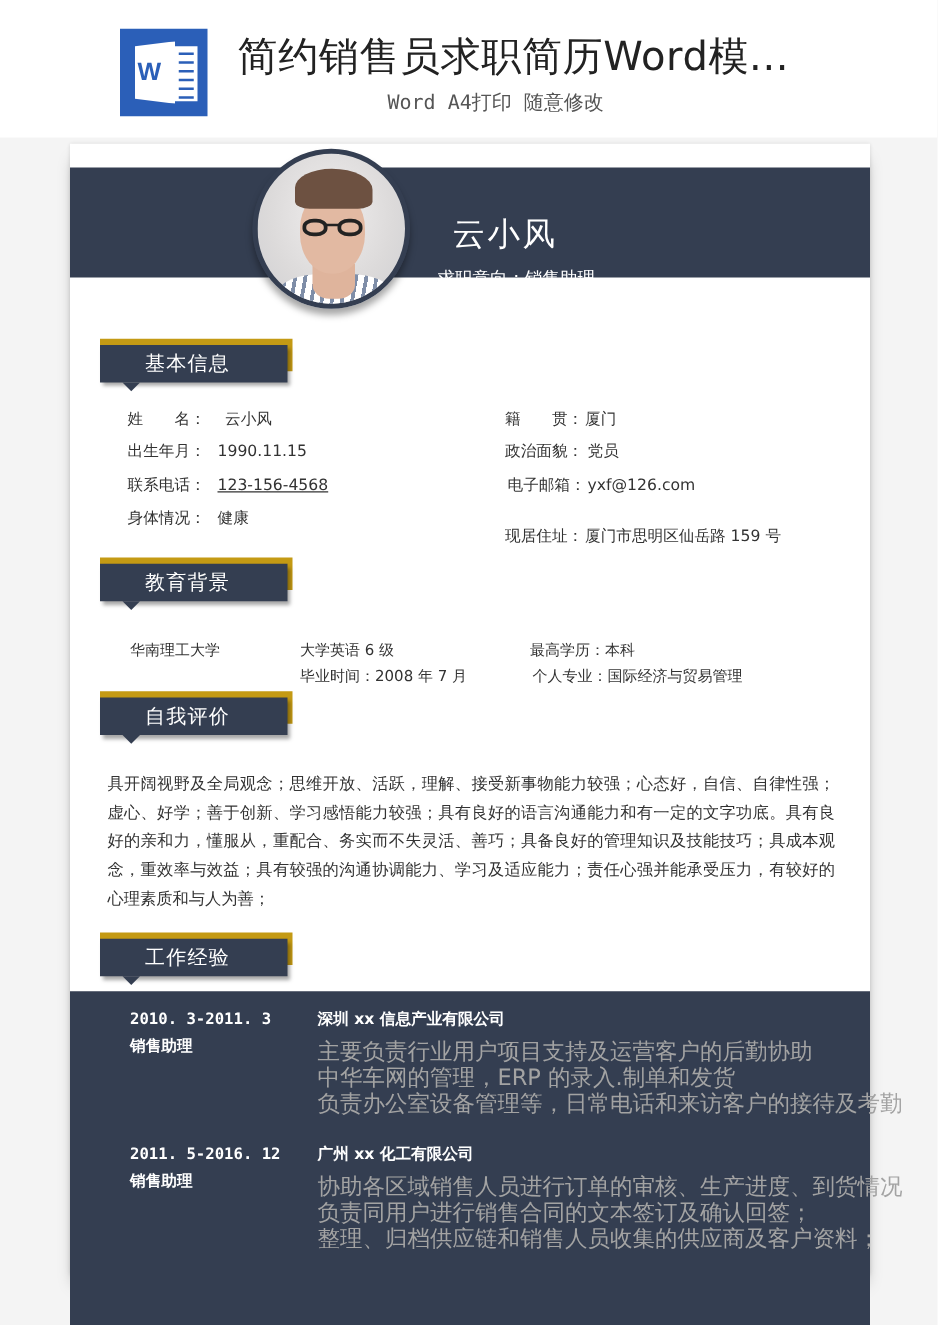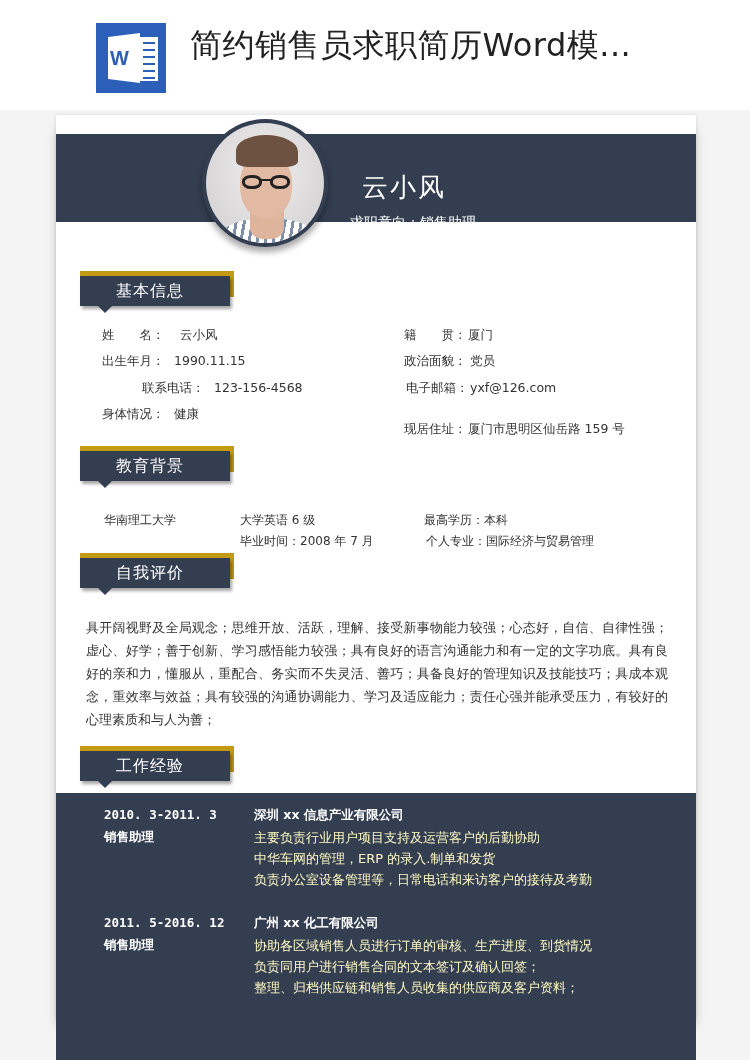--- a/index.html
+++ b/index.html
@@ -73,39 +73,40 @@
 
   .self-eval {
     position: absolute; left: 30px; top: 501px; width: 582px; font-size: 13px; line-height: 23px; color: #333;
     text-align: justify;
   }
 
   .work { position: absolute; left: 0; top: 678px; width: 640px; height: 288px; background: #343e51; }
   .job-date { position: absolute; left: 48px; color: #fff; font-size: 12.5px; font-family: "DejaVu Sans Mono", monospace; font-weight: bold; }
   .job-role { position: absolute; left: 48px; color: #fff; font-size: 12.5px; font-weight: bold; }
   .job-company { position: absolute; left: 198px; color: #fff; font-size: 12.5px; font-weight: bold; white-space: nowrap; }
-  .job-line { position: absolute; left: 198px; color: #fef9c3; font-size: 13px; white-space: nowrap; }
+  .job-line { position: absolute; left: 198px; color: #a3a3a3; font-size: 18px; white-space: nowrap; }
 </style>
 </head>
 <body>
 
 <div class="header">
   <div class="word-icon">
     <div class="page"></div>
     <span class="w">W</span>
     <div class="lines">
         <i></i>
         <i></i>
         <i></i>
         <i></i>
         <i></i>
         <i></i>
       </div>
   </div>
   <div class="title">简约销售员求职简历Word模...</div>
+  <div class="subtitle">Word A4打印 随意修改</div>
 </div>
 
 <div class="paper">
   <div class="banner">
     <div class="name">云小风</div>
     <div class="intent">求职意向：销售助理</div>
   </div>
   <div class="avatar">
     <div class="shirt"></div>
     <div class="neck"></div>
@@ -122,22 +123,22 @@
     <div class="gold"></div>
     <div class="tab">基本信息</div>
   </div>
 
   <div class="info-row" style="left:46px; top:212px;text-align:right;">
     <span class="lbl">姓　　名：</span><span class="val" style="left:78px;">云小风</span>
   </div>
   <div class="info-row" style="left:46px; top:238px;">
     <span class="lbl">出生年月：</span><span class="val" style="left:72px;">1990.11.15</span>
   </div>
-  <div class="info-row" style="left:46px; top:265px;margin-left:40px;">
-    <span class="lbl">联系电话：</span><span class="val" style="left:72px;">123-156-4568</span>
+  <div class="info-row" style="left:46px; top:265px;">
+    <span class="lbl">联系电话：</span><span class="val" style="left:72px;text-decoration:underline;">123-156-4568</span>
   </div>
   <div class="info-row" style="left:46px; top:291px;">
     <span class="lbl">身体情况：</span><span class="val" style="left:72px;">健康</span>
   </div>
 
   <div class="info-row" style="left:348px; top:212px;">
     <span class="lbl">籍　　贯：</span><span class="val" style="left:64px;">厦门</span>
   </div>
   <div class="info-row" style="left:348px; top:238px;">
     <span class="lbl">政治面貌：</span><span class="val" style="left:66px;">党员</span>

